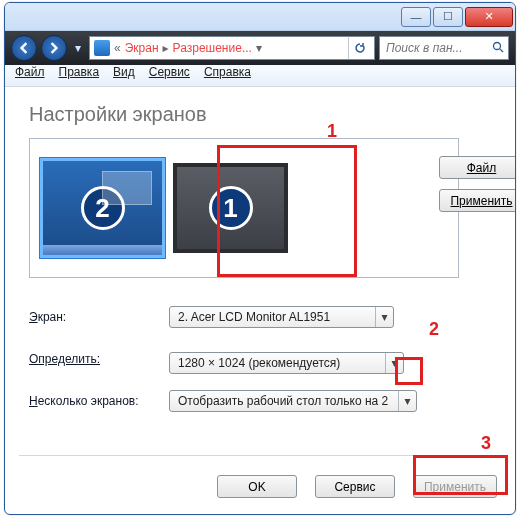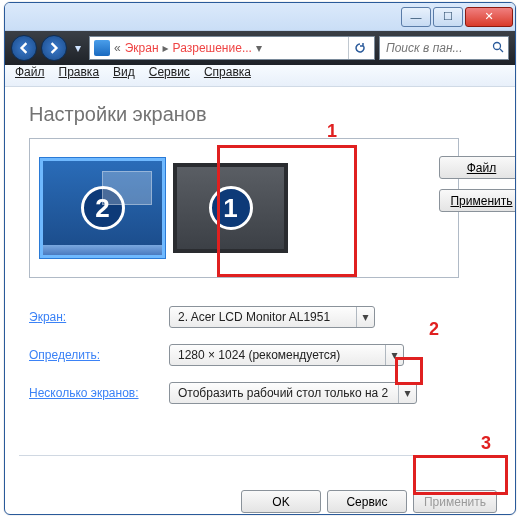--- a/index.html
+++ b/index.html
@@ -210,51 +210,51 @@
     cursor: default;
   }
   
   .form {
     margin-top: 28px;
     display: grid;
     grid-template-columns: 140px 1fr;
     row-gap: 16px;
     align-items: center;
   }
-  .form label { color: #3b82f6; text-decoration: underline; }
+  .form label { color: #0f172a; }
   .dropdown {
     position: relative;
     height: 22px;
     background: linear-gradient(#fdfdfd, #ececec);
     border: 1px solid #8a929a;
     border-radius: 3px;
     display: flex;
     align-items: center;
     padding: 0 22px 0 8px;
     font-size: 12px;
     color: #222;
   }
   .dropdown .arrow {
     position: absolute;
     right: 0; top: 0;
     width: 18px; height: 100%;
     border-left: 1px solid #b0b8c0;
     display: flex; align-items: center; justify-content: center;
     color: #444;
   }
-  .dd1 { width: 206px; }
-  .dd2 { width: 235px; }
+  .dd1 { width: 225px; }
+  .dd2 { width: 235px; margin-top: 8px; }
   .dd3 { width: 248px; }
   
   .bottom {
     position: absolute;
-    bottom: 1px;
+    bottom: 16px;
     right: 18px;
     display: flex;
-    gap: 6px;
+    gap: 18px;
   }
   .btn.wide { min-width: 80px; }
   .btn.disabled { color: #9a9a9a; }
   
   .anno {
     position: absolute;
     border: 3px solid #e02020;
     pointer-events: none;
   }
   .anno-label {

